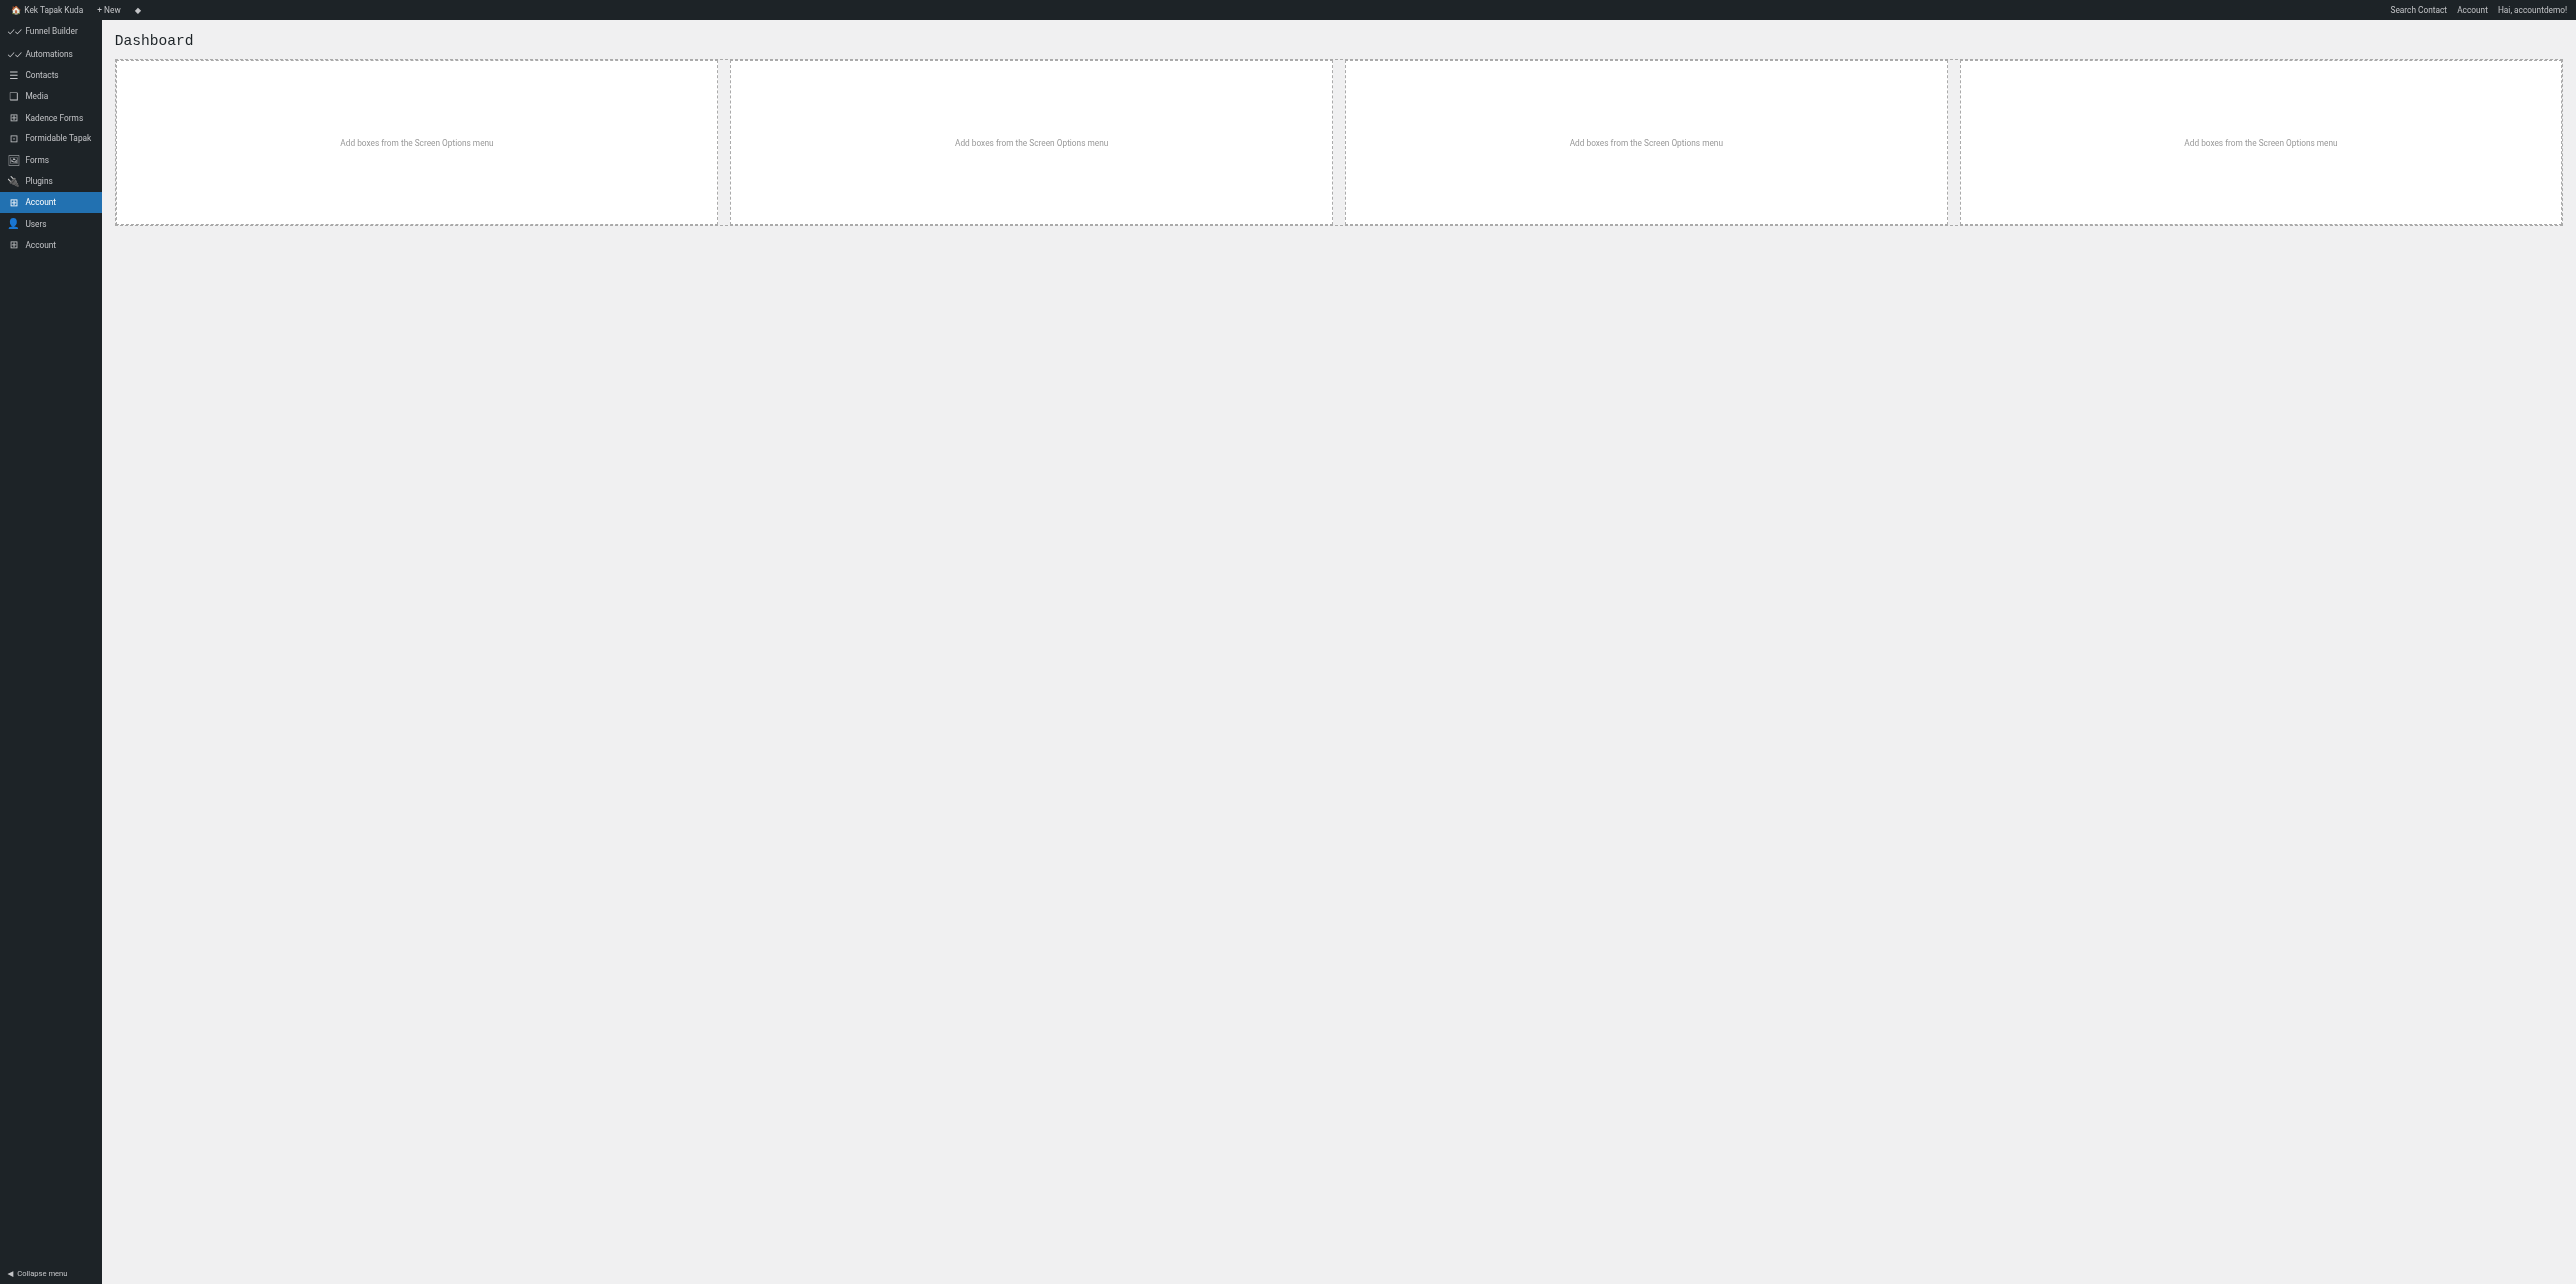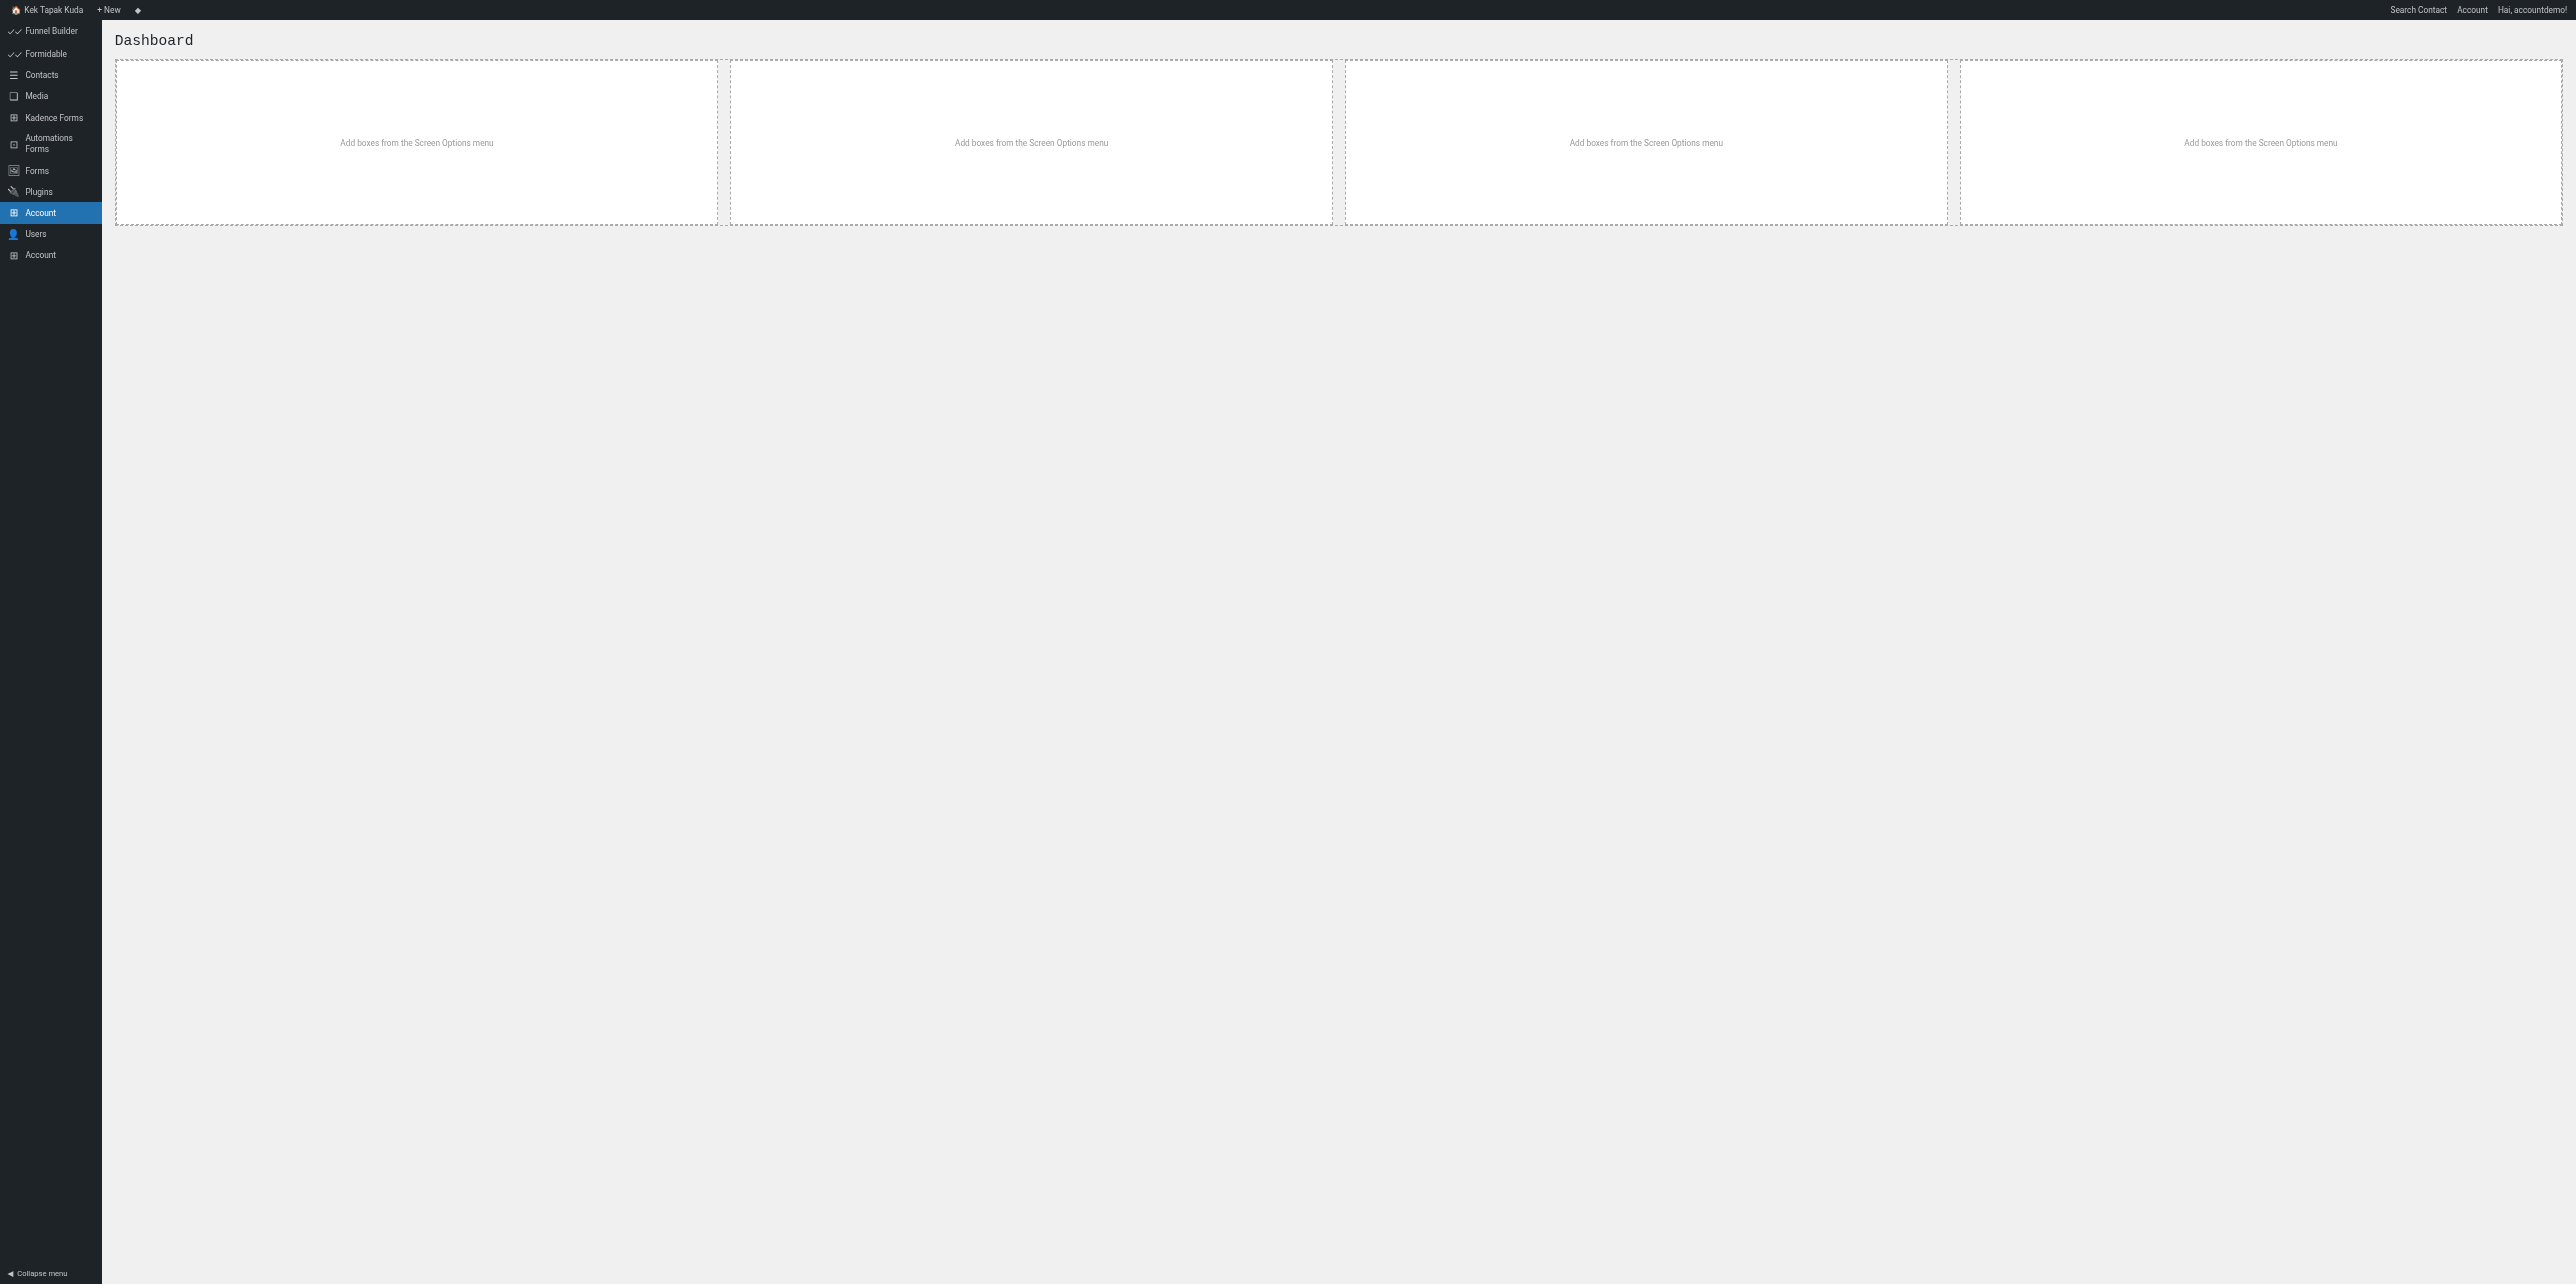--- a/index.html
+++ b/index.html
@@ -144,37 +144,37 @@
 <div id="layout">
 
   <div id="sidebar">
 
     <div class="sidebar-item">
       <span class="icon">✓✓</span>
       <span>Funnel Builder</span>
     </div>
     <div class="sidebar-item">
       <span class="icon">✓✓</span>
-      <span>Formidable</span>
+      <span>Automations</span>
     </div>
     <div class="sidebar-item">
       <span class="icon">☰</span>
       <span>Contacts</span>
     </div>
     <div class="sidebar-item">
       <span class="icon">❑</span>
       <span>Media</span>
     </div>
     <div class="sidebar-item">
       <span class="icon">⊞</span>
       <span>Kadence Forms</span>
     </div>
     <div class="sidebar-item">
       <span class="icon">⊡</span>
-      <span style="white-space:normal;line-height:1.3;">Automations Forms</span>
+      <span style="white-space:normal;line-height:1.3;">Formidable Tapak</span>
     </div>
     <div class="sidebar-item">
       <span class="icon">🖼</span>
       <span>Forms</span>
     </div>
     <div class="sidebar-item">
       <span class="icon">🔌</span>
       <span>Plugins</span>
     </div>
     <div class="sidebar-item active">

